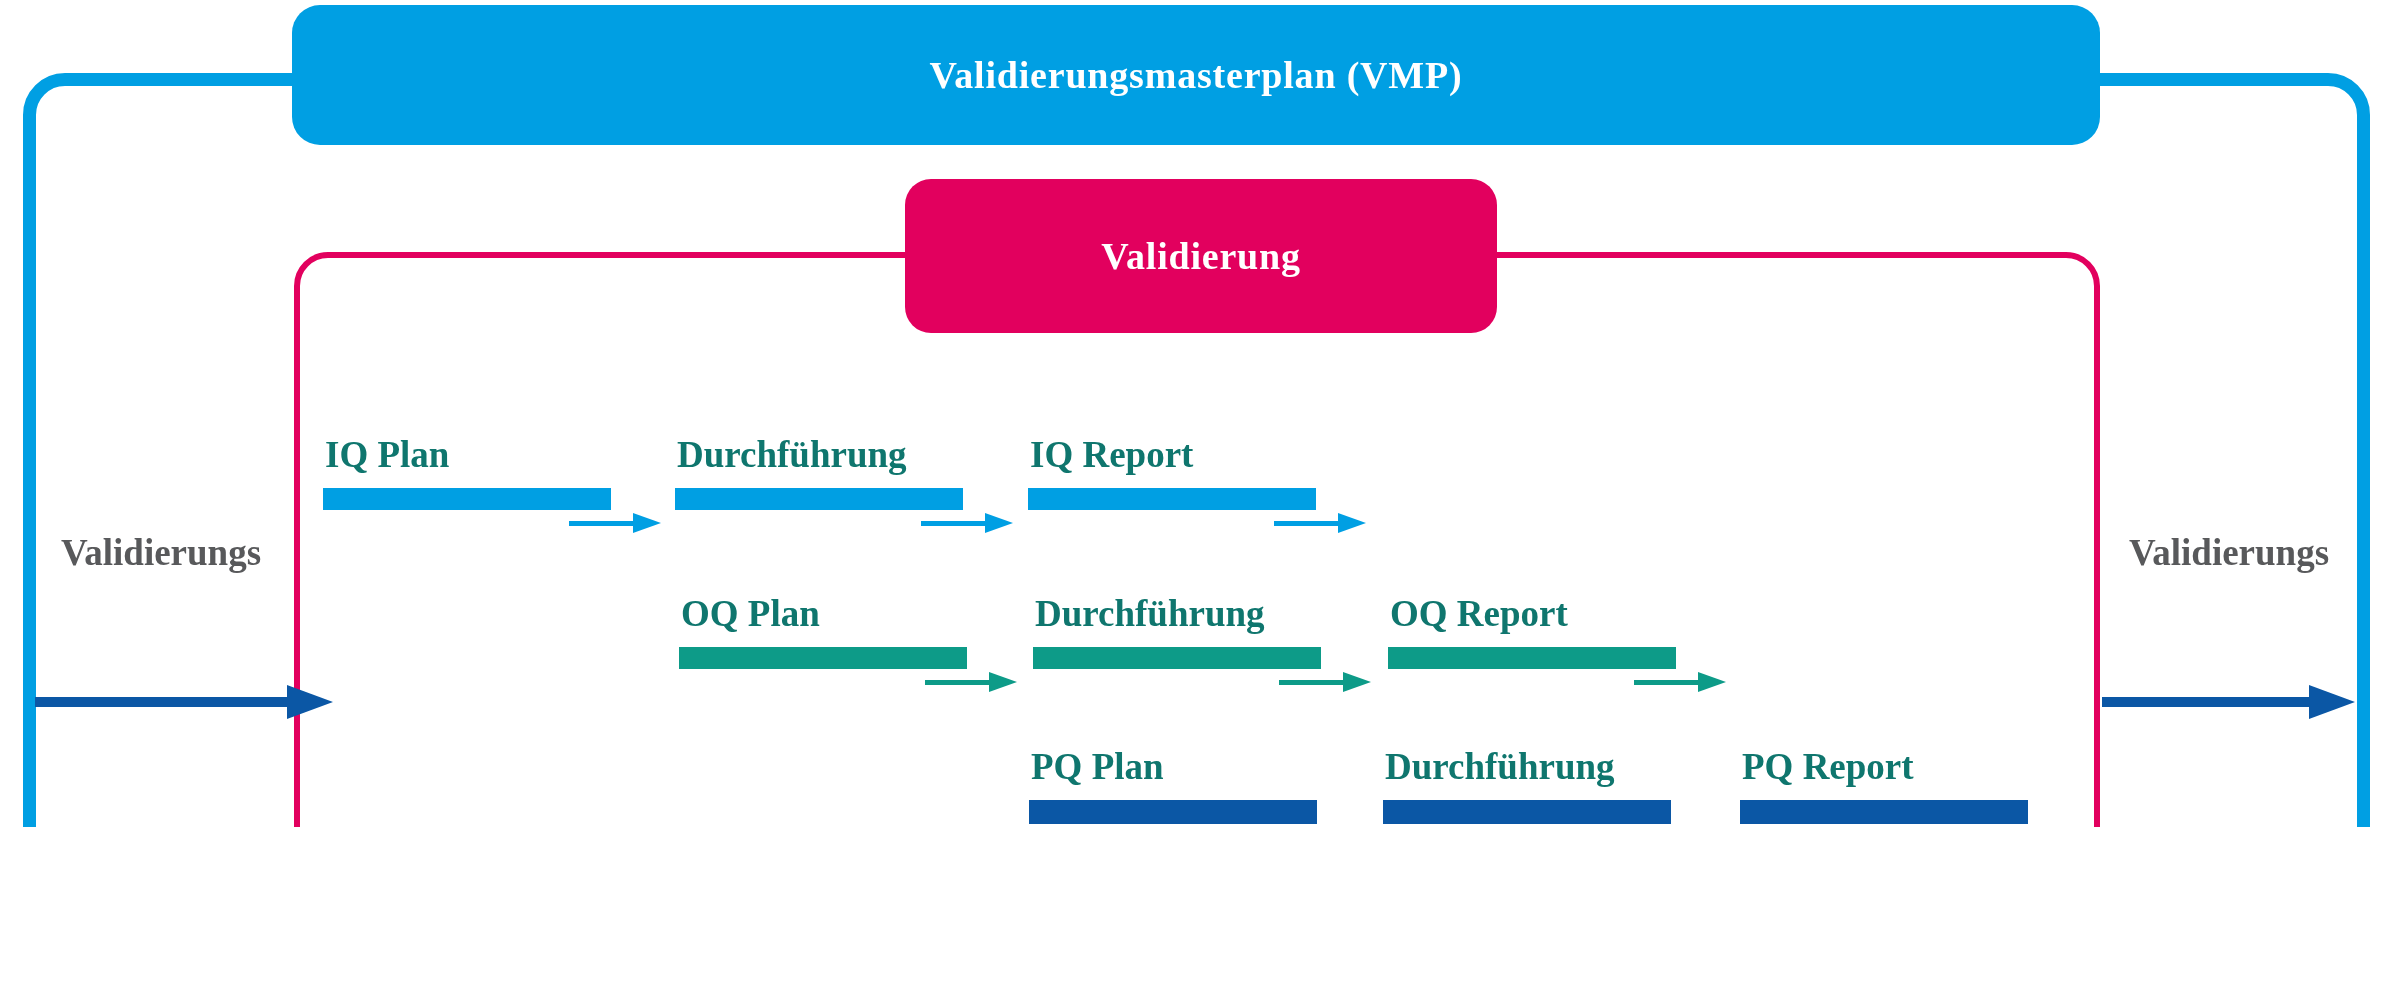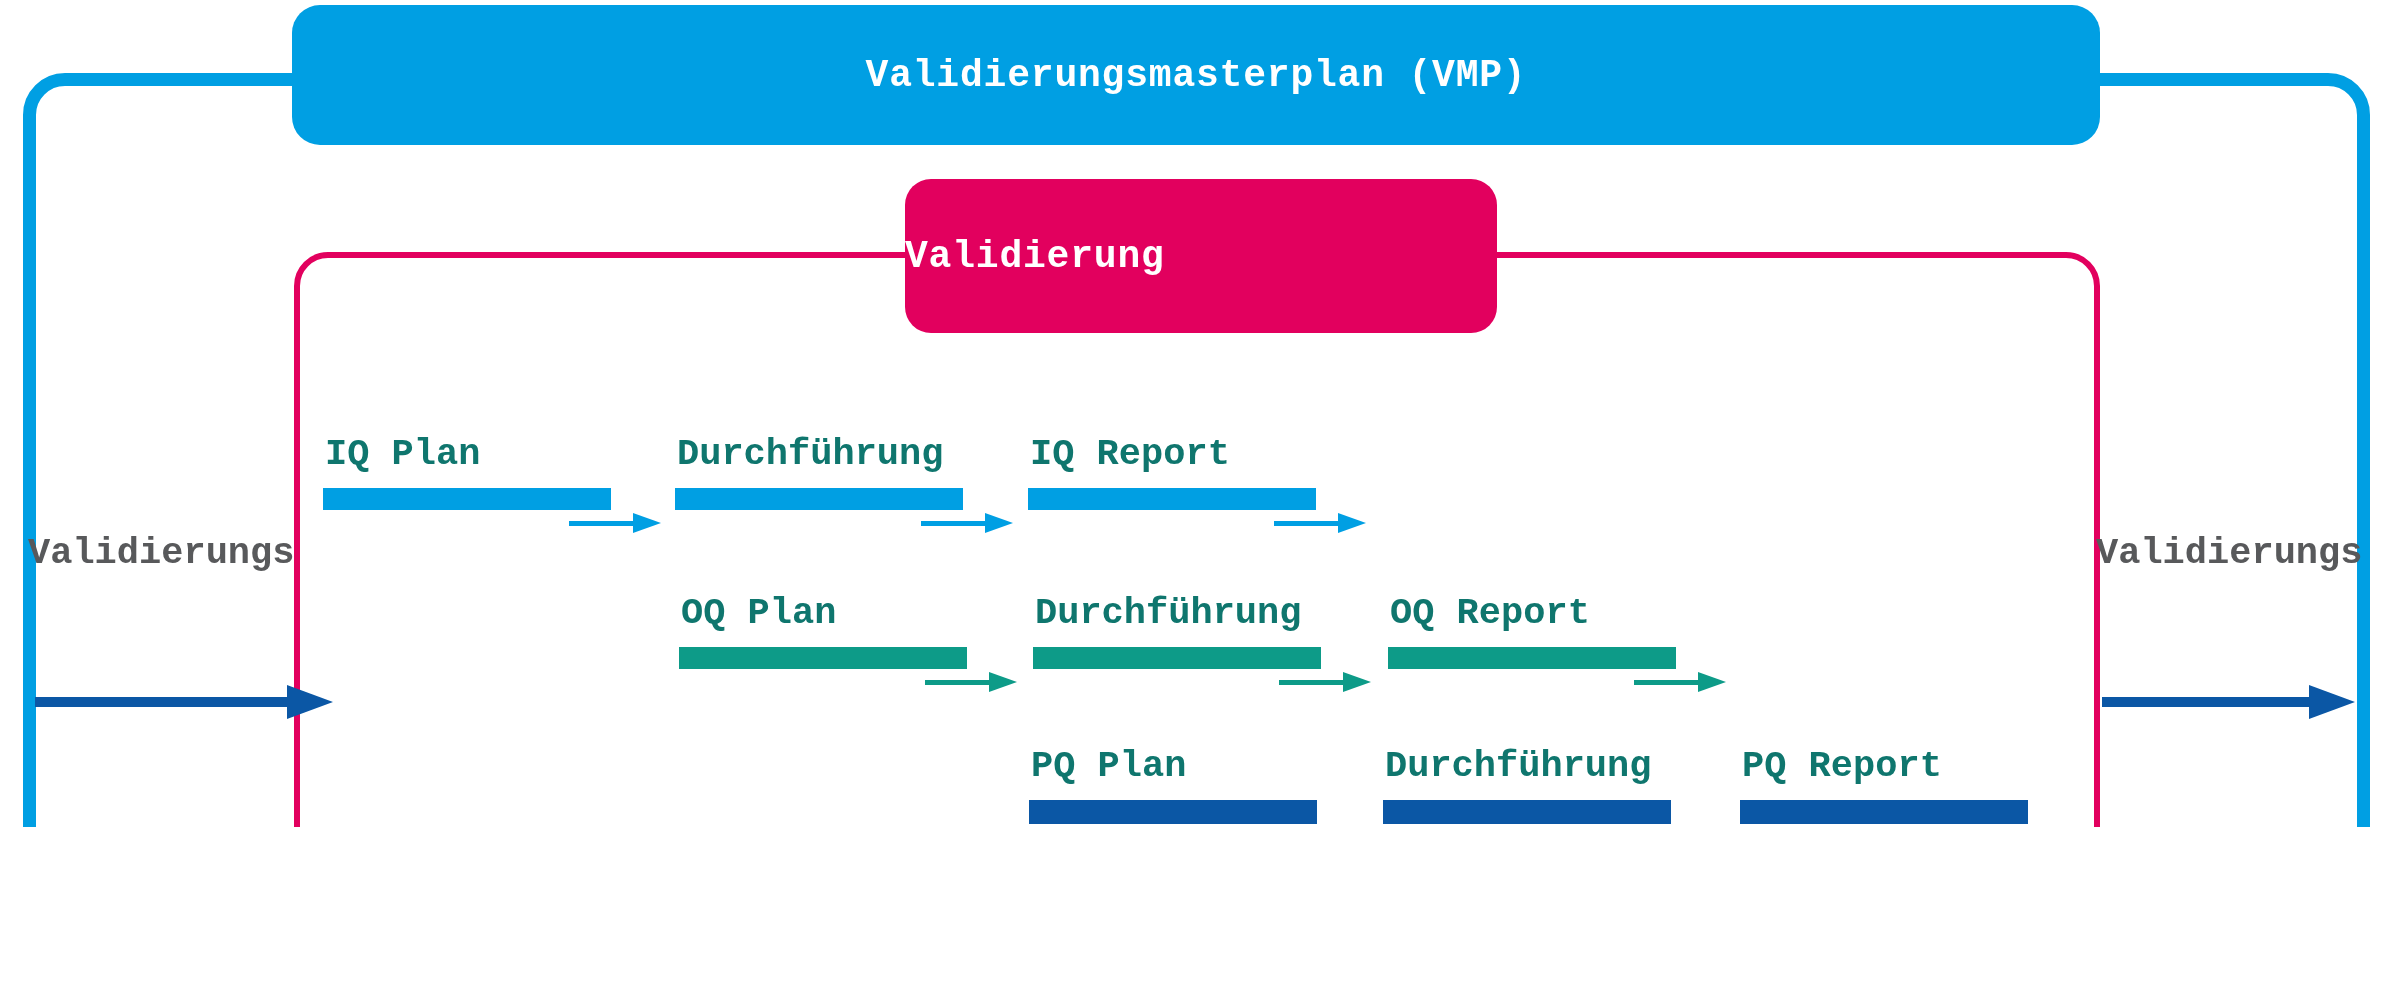--- a/index.html
+++ b/index.html
@@ -1,20 +1,20 @@
 <!DOCTYPE html>
 <html><head>
 <meta charset="utf-8">
 <style>
   html,body{margin:0;padding:0;background:#ffffff;}
   .stage{
     position:relative;
     width:2393px;height:827px;
     background:#ffffff;
-    font-family:Liberation Mono, monospace;
+    font-family:Liberation Serif, serif;
     overflow:hidden;
   }
   
   .outer-frame{
     position:absolute;left:23px;top:73px;width:2347px;height:885px;
     border:13px solid #009FE3;border-radius:42px;
     box-sizing:border-box;background:transparent;
   }
   .inner-frame{
     position:absolute;left:294px;top:252px;width:1806px;height:680px;
@@ -25,29 +25,29 @@
   .vmp-header{
     position:absolute;left:292px;top:5px;width:1808px;height:140px;
     background:#009FE3;border-radius:28px;
     display:flex;align-items:center;justify-content:center;
     color:#ffffff;font-size:38px;font-weight:bold;letter-spacing:0.8px;
     z-index:3;
   }
   .val-header{
     position:absolute;left:905px;top:179px;width:592px;height:154px;
     background:#E2005E;border-radius:26px;
-    display:flex;align-items:center;
+    display:flex;align-items:center;justify-content:center;
     color:#ffffff;font-size:38px;font-weight:bold;letter-spacing:0.8px;
     z-index:4;
   }
   
   .side-label{
     position:absolute;top:534px;width:266px;
     color:#58595B;font-size:37px;font-weight:bold;line-height:38px;
-    text-align:left;z-index:2;
+    text-align:center;z-index:2;
   }
   .side-label.left{left:28px;}
   .side-label.right{left:2096px;}
   
   .flow-line{position:absolute;top:697px;height:10px;background:#0B57A5;z-index:2;}
   .flow-line.in{left:35px;width:252px;}
   .flow-line.out{left:2102px;width:207px;}
   .flow-head{
     position:absolute;top:685px;width:0;height:0;z-index:2;
     border-top:17px solid transparent;border-bottom:17px solid transparent;

